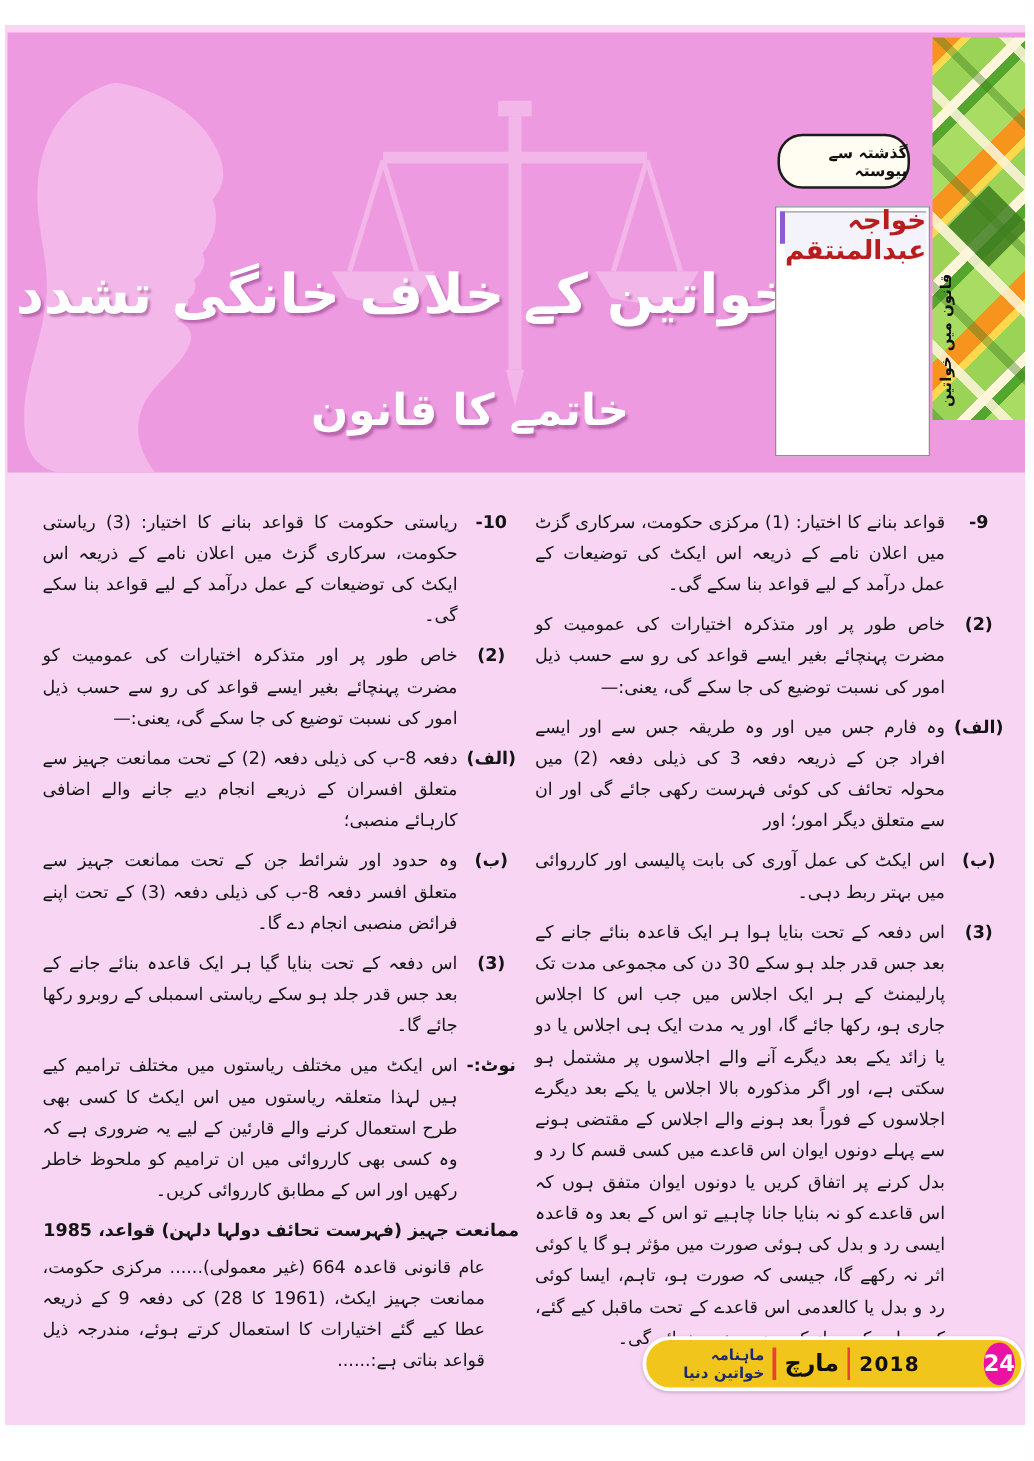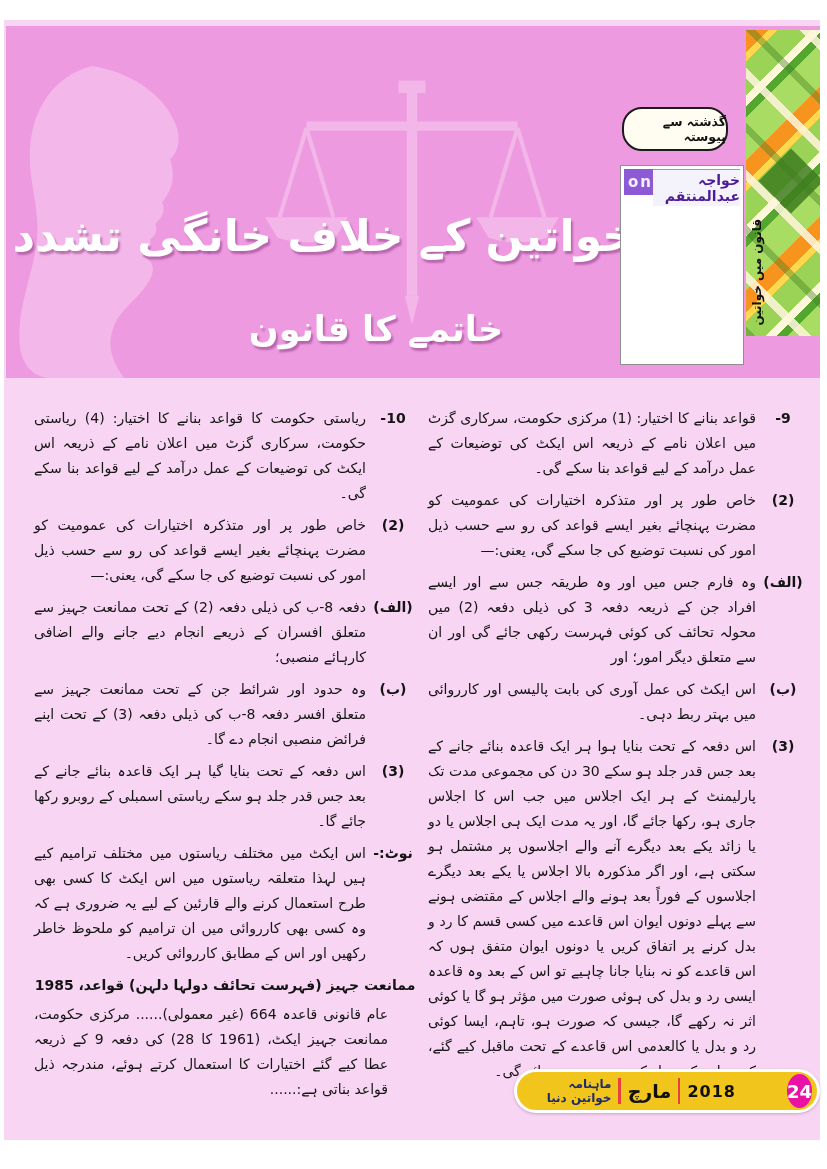--- a/index.html
+++ b/index.html
@@ -43,21 +43,21 @@
   }
   .photo-banner{
     height:26px;background:#8d5ad6;color:#f2eefc;
     font-size:15px;font-weight:bold;letter-spacing:2px;
     display:flex;align-items:center;padding-left:4px;overflow:hidden;
   }
   .photo-area{flex:1;overflow:hidden;}
   .photo-caption{
     height:36px;background:#f4f2fb;border-top:1px solid #9a9a9a;
     display:flex;align-items:center;justify-content:center;
-    font-size:14px;font-weight:bold;color:#4c1d95;direction:rtl;
+    font-size:21px;font-weight:bold;color:#b91c1c;direction:rtl;
   }
 
   
   .geo-strip{
     position:absolute;left:740px;top:4px;width:74px;height:306px;
     background:
       repeating-linear-gradient(45deg, rgba(62,125,31,.40) 0 7px, rgba(255,255,255,0) 7px 38px, rgba(255,246,220,.85) 38px 46px, rgba(255,255,255,0) 46px 72px),
       repeating-linear-gradient(135deg, #f7941d 0 16px, #ffd84d 16px 22px, #9bd356 22px 46px, #fff6dc 46px 54px, #55a62e 54px 62px, #a8dc62 62px 92px);
   }
   .geo-strip::after{
@@ -175,21 +175,21 @@
       </div>
       <div class="item">
         <span class="marker">(3)</span>
         <span class="itext">اس دفعہ کے تحت بنایا ہوا ہر ایک قاعدہ بنائے جانے کے بعد جس قدر جلد ہو سکے 30 دن کی مجموعی مدت تک پارلیمنٹ کے ہر ایک اجلاس میں جب اس کا اجلاس جاری ہو، رکھا جائے گا، اور یہ مدت ایک ہی اجلاس یا دو یا زائد یکے بعد دیگرے آنے والے اجلاسوں پر مشتمل ہو سکتی ہے، اور اگر مذکورہ بالا اجلاس یا یکے بعد دیگرے اجلاسوں کے فوراً بعد ہونے والے اجلاس کے مقتضی ہونے سے پہلے دونوں ایوان اس قاعدے میں کسی قسم کا رد و بدل کرنے پر اتفاق کریں یا دونوں ایوان متفق ہوں کہ اس قاعدے کو نہ بنایا جانا چاہیے تو اس کے بعد وہ قاعدہ ایسی رد و بدل کی ہوئی صورت میں مؤثر ہو گا یا کوئی اثر نہ رکھے گا، جیسی کہ صورت ہو، تاہم، ایسا کوئی رد و بدل یا کالعدمی اس قاعدے کے تحت ماقبل کیے گئے، کسی امر کے جواز کو مضرت نہ پہنچائے گی۔</span>
       </div>
     </div>
 
     <div class="column col-left">
       <div class="item">
         <span class="marker">10-</span>
-        <span class="itext">ریاستی حکومت کا قواعد بنانے کا اختیار: (4) ریاستی حکومت، سرکاری گزٹ میں اعلان نامے کے ذریعہ اس ایکٹ کی توضیعات کے عمل درآمد کے لیے قواعد بنا سکے گی۔</span>
+        <span class="itext">ریاستی حکومت کا قواعد بنانے کا اختیار: (3) ریاستی حکومت، سرکاری گزٹ میں اعلان نامے کے ذریعہ اس ایکٹ کی توضیعات کے عمل درآمد کے لیے قواعد بنا سکے گی۔</span>
       </div>
       <div class="item">
         <span class="marker">(2)</span>
         <span class="itext">خاص طور پر اور متذکرہ اختیارات کی عمومیت کو مضرت پہنچائے بغیر ایسے قواعد کی رو سے حسب ذیل امور کی نسبت توضیع کی جا سکے گی، یعنی:—</span>
       </div>
       <div class="item">
         <span class="marker">(الف)</span>
         <span class="itext">دفعہ 8-ب کی ذیلی دفعہ (2) کے تحت ممانعت جہیز سے متعلق افسران کے ذریعے انجام دیے جانے والے اضافی کارہائے منصبی؛</span>
       </div>
       <div class="item">

